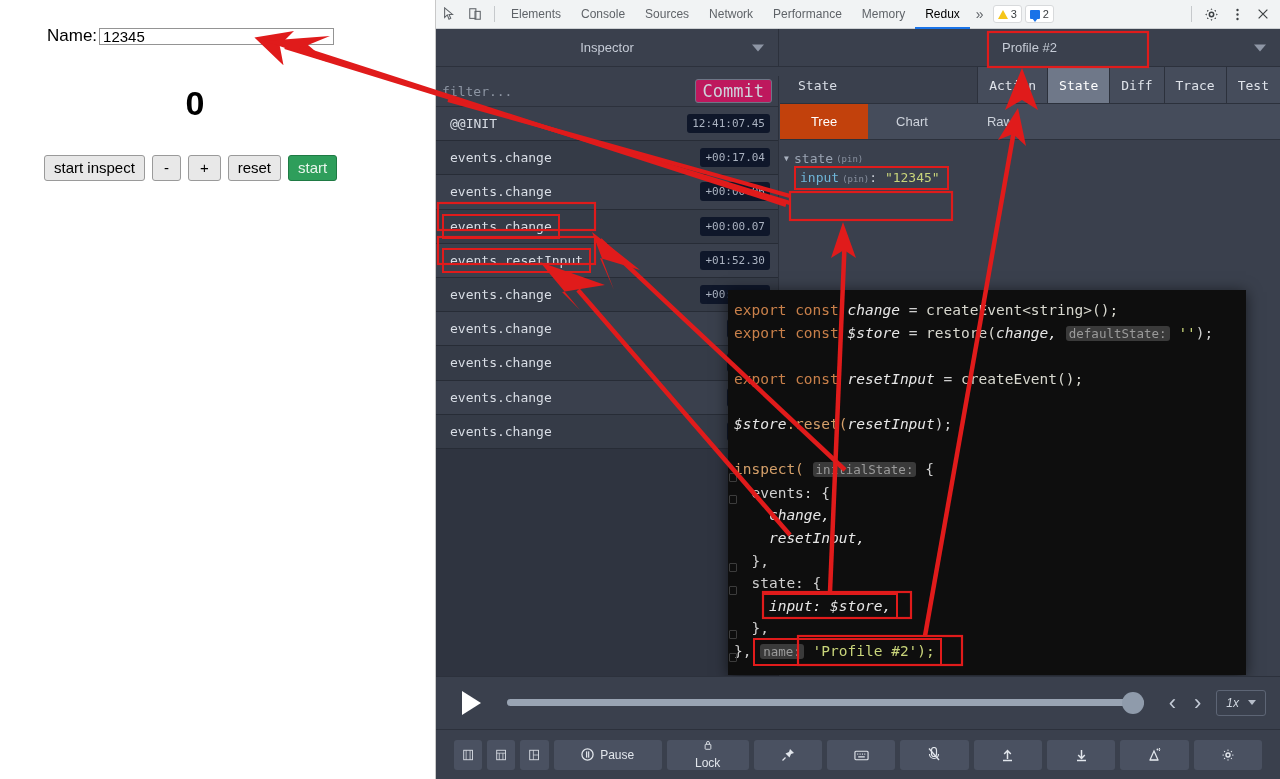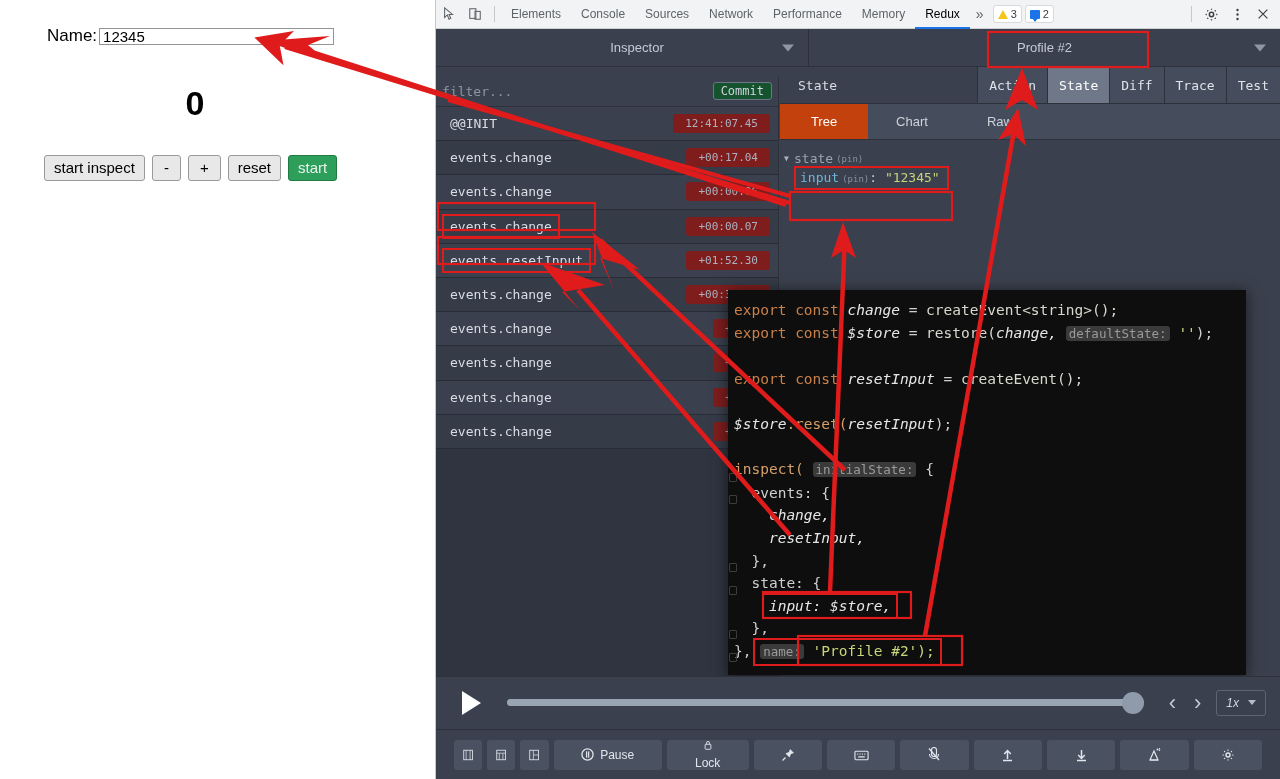--- a/index.html
+++ b/index.html
@@ -121,21 +121,20 @@
     border-left: 3px solid transparent; border-right: 3px solid transparent;
     border-top: 4px solid #1a73e8;
   }
   .dt-right { margin-left: auto; display: flex; align-items: center; padding-right: 4px; }
 
   
   .panel-head {
     display: flex; height: 38px;
     background: #3a404d;
     border-bottom: 1px solid #2c313c;
-    padding-left: 30px;
   }
   .panel-head-left {
     width: 343px; position: relative;
     display: flex; align-items: center; justify-content: center;
     border-right: 1px solid #2c313c;
   }
   .panel-head-right {
     flex: 1; position: relative;
     display: flex; align-items: center; justify-content: center;
   }
@@ -173,45 +172,45 @@
   }
   .filter-input {
     flex: 1; background: transparent; border: none; outline: none;
     color: #c5cbd6;
     font-family: "DejaVu Sans Mono", monospace;
     font-size: 13px;
   }
   .filter-input::placeholder { color: #8d95a3; }
   .commit-btn {
     border: 1px solid #6d7686; border-radius: 3px;
-    background: #14532d; color: #ced3dc;
+    background: #be185d; color: #ced3dc;
     font-family: "DejaVu Sans Mono", monospace;
-    font-size: 12px; padding: 1px 7px; cursor: pointer;
+    font-size: 17px; padding: 1px 7px; cursor: pointer;
   }
   .action-list { height: 577px; overflow: hidden; }
   .action-item {
     display: flex; align-items: center; justify-content: space-between;
     height: 34.2px;
     padding: 0 8px 0 11px;
     border-bottom: 1px solid #272c36;
     background: #3a404d;
     cursor: pointer;
     position: relative;
   }
   .action-item.alt { background: #353b47; }
   .action-name {
     font-family: "DejaVu Sans Mono", monospace;
     font-size: 13px; color: #d8dde5;
     padding: 1px 3px;
   }
   .action-time {
     font-family: "DejaVu Sans Mono", monospace;
     font-size: 11px; color: #aab2c0;
-    background: #7f1d1d; border-radius: 3px;
-    padding: 3px 12px;
+    background: #0f172a; border-radius: 3px;
+    padding: 3px 5px;
   }
   .action-item.boxed .action-name {
     outline: 2px solid #e01b1b;
     padding: 3px 6px;
     margin-left: -3px;
   }
   .insp-empty { flex: 1; background: #2f3440; }
 
   
   .state-col {

